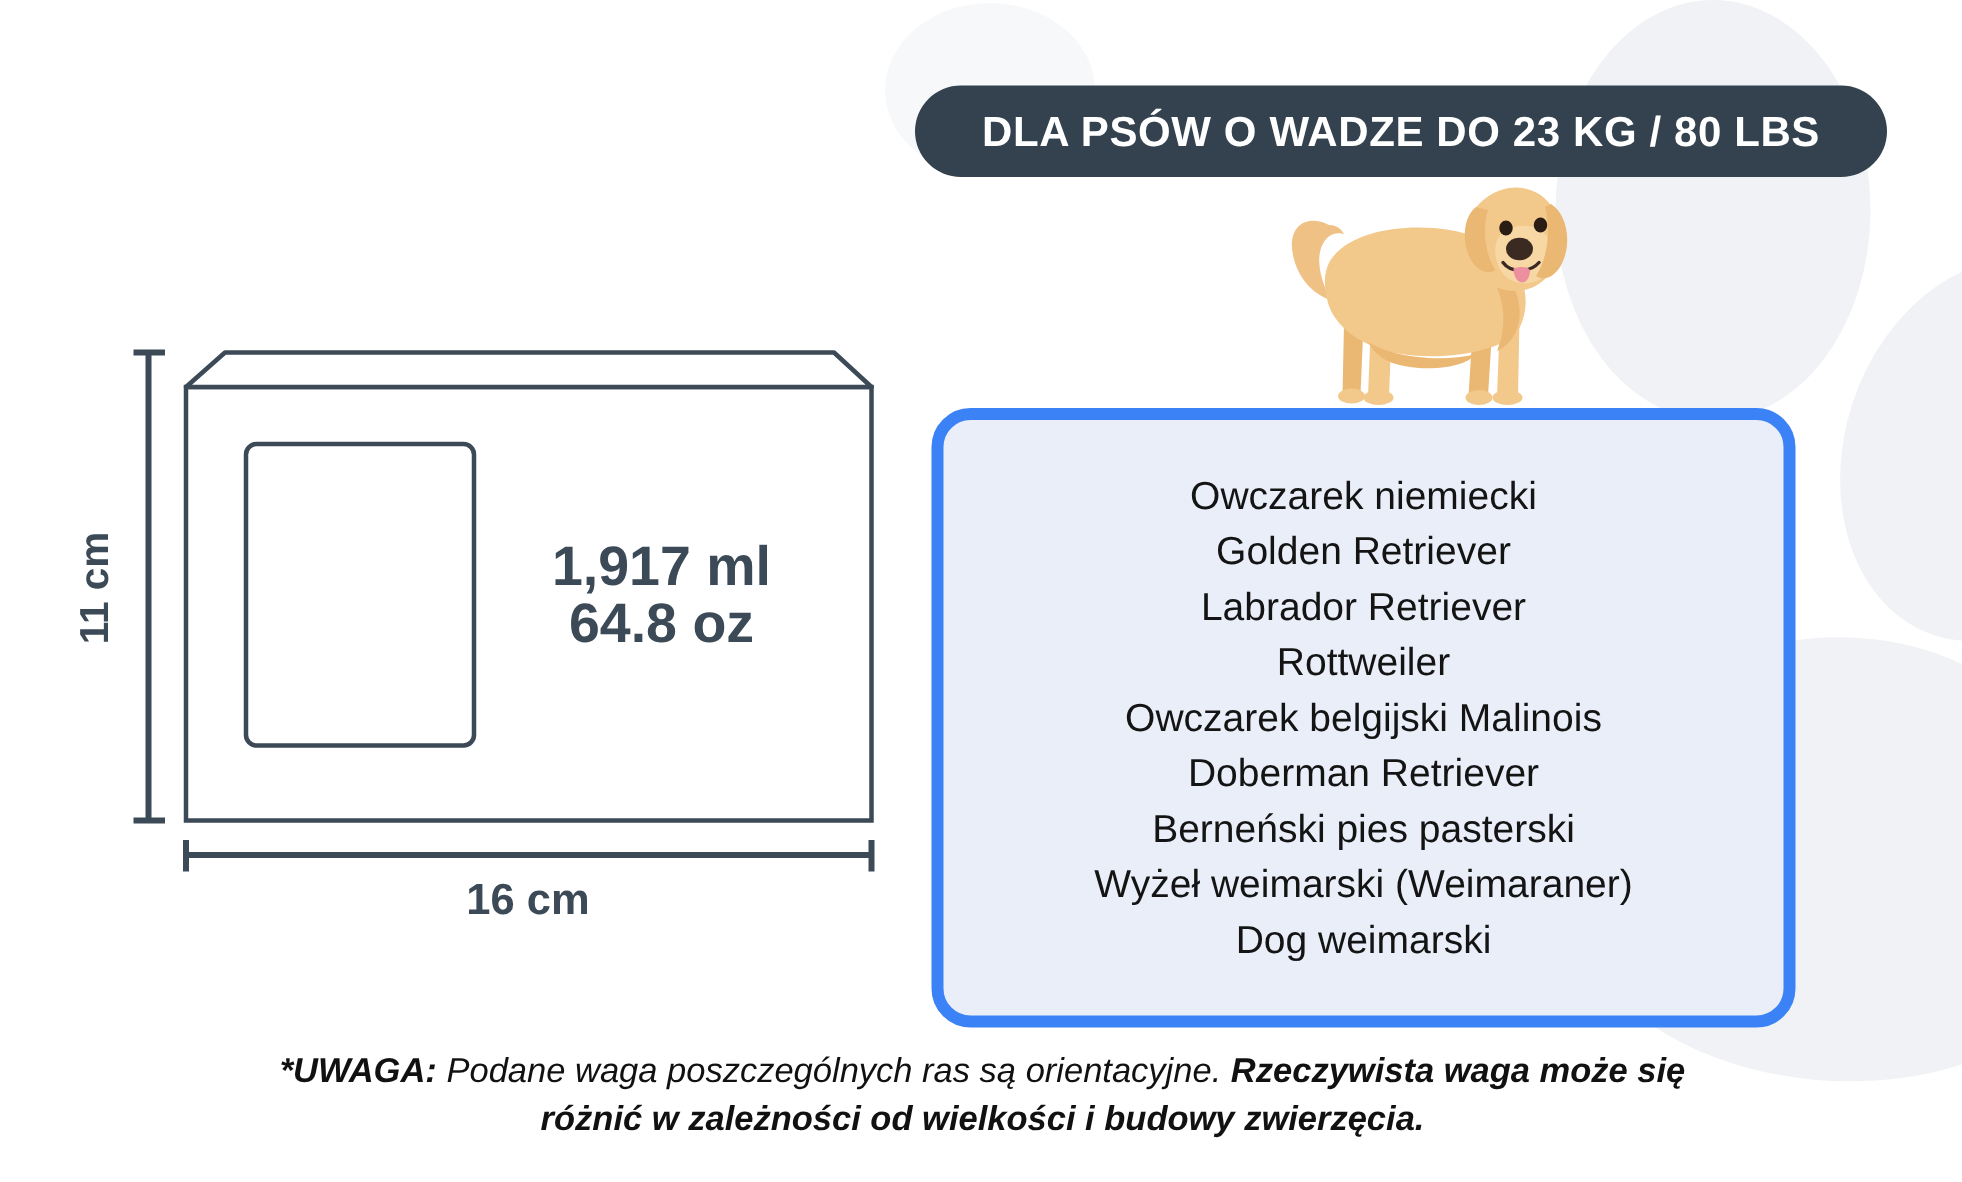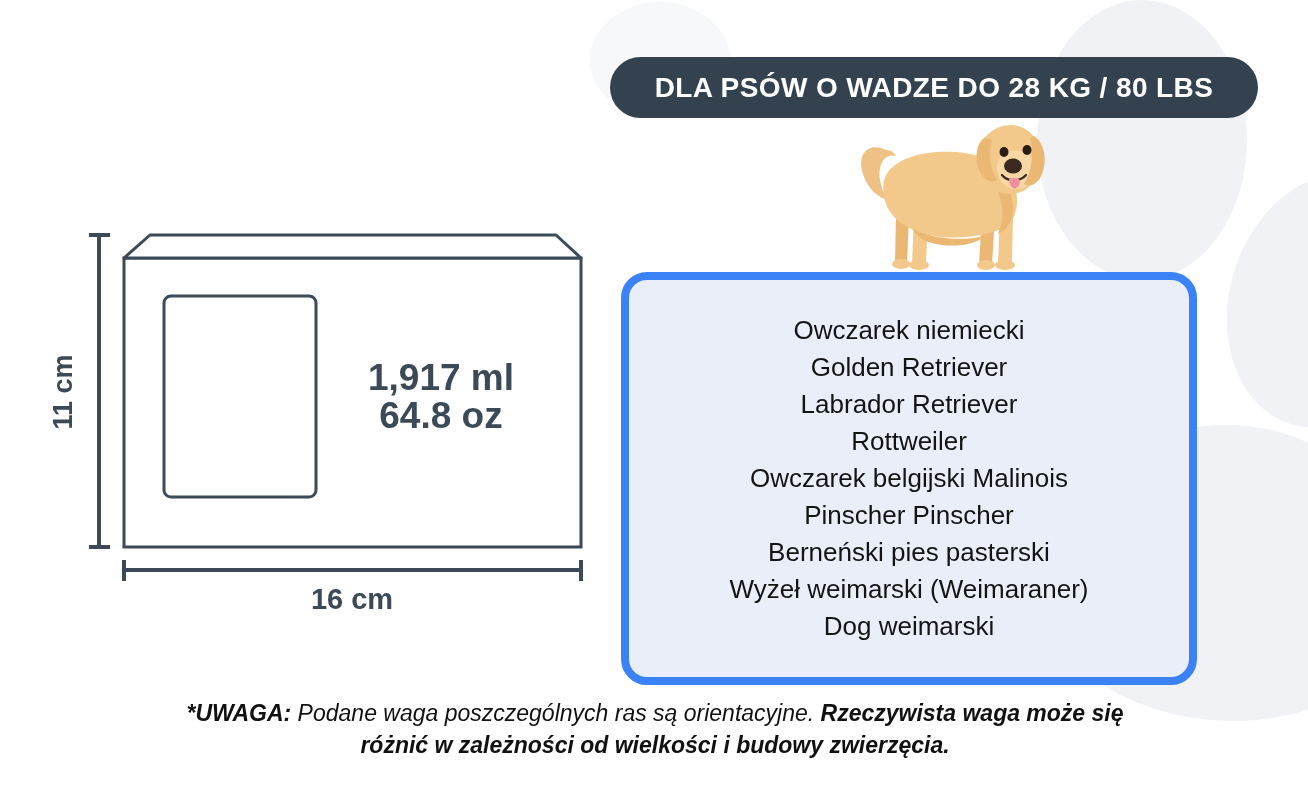--- a/index.html
+++ b/index.html
@@ -159,21 +159,21 @@
     <path d="M124 258 L150 235 L556 235 L581 258 Z" fill="#ffffff" stroke="#3b4a56" stroke-width="3" stroke-linejoin="round"></path>
 
     <rect x="164" y="296" width="152" height="201" rx="7" ry="7" fill="#ffffff" stroke="#3b4a56" stroke-width="3"></rect>
 
     <text class="vol-text" x="441" y="390" font-size="37" text-anchor="middle">1,917 ml</text>
     <text class="vol-text" x="441" y="428" font-size="37" text-anchor="middle">64.8 oz</text>
   </svg>
 </div>
 
 <div id="header-pill">
-  <span id="header-title">DLA PSÓW O WADZE DO 28 KG / 80 LBS</span>
+  <span id="header-title">DLA PSÓW O WADZE DO 23 KG / 80 LBS</span>
 </div>
 
 <svg id="dog-illustration" viewBox="0 0 200 162" width="200" height="162" aria-hidden="true">
 
   <path fill="#f0c184" d="M34 38 C18 30 6 40 10 58 C13 73 23 84 35 88
            C30 78 26 66 28 56 C30 47 36 42 44 44
            C42 40 38 38 34 38 Z"></path>
 
   <path fill="#eab873" d="M44 104 L43 151 L55 151 L57 104 Z"></path>
   <path fill="#f3c98b" d="M62 102 L60 152 L74 152 L76 102 Z"></path>
@@ -218,19 +218,19 @@
 
   <path fill="#ee8fa0" d="M157 67 C157 78 167 80 168 69 C168 66 162 65 157 67 Z"></path>
 </svg>
 
 <div id="breed-card">
   <div class="breed-item">Owczarek niemiecki</div>
   <div class="breed-item">Golden Retriever</div>
   <div class="breed-item">Labrador Retriever</div>
   <div class="breed-item">Rottweiler</div>
   <div class="breed-item">Owczarek belgijski Malinois</div>
-  <div class="breed-item">Pinscher Pinscher</div>
+  <div class="breed-item">Doberman Retriever</div>
   <div class="breed-item">Berneński pies pasterski</div>
   <div class="breed-item">Wyżeł weimarski (Weimaraner)</div>
   <div class="breed-item">Dog weimarski</div>
 </div>
 
 <div id="footnote"><span class="b">*UWAGA:</span><span> Podane waga poszczególnych ras są orientacyjne. </span><span class="b">Rzeczywista waga może się różnić w zależności od wielkości i budowy zwierzęcia.</span></div>
 
 </body></html>

